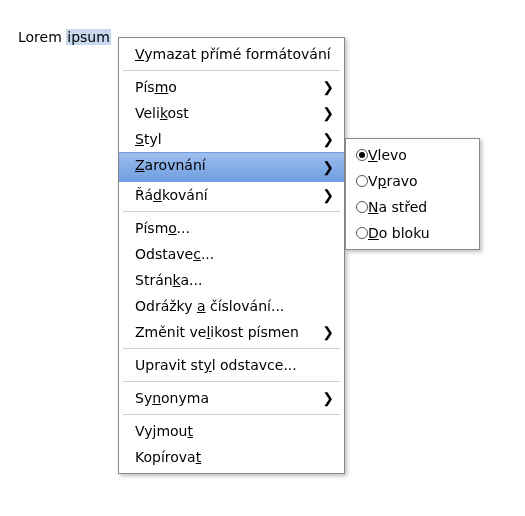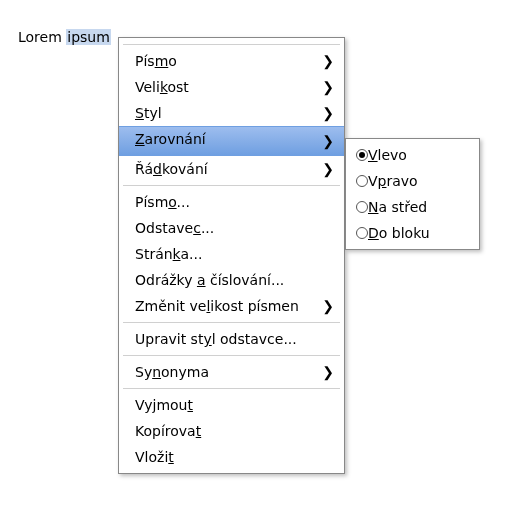--- a/index.html
+++ b/index.html
@@ -104,20 +104,23 @@
 </head>
 <body>
 
 <div class="doc-text">
   <span class="w1">Lorem</span>
   <span class="sel">ipsum</span>
 </div>
 
 <div class="menu">
 
+  <div class="item">
+    <span></span><span class="u">V</span><span>ymazat přímé formátování</span>
+  </div>
 
   <div class="sep"></div>
 
   <div class="item">
     <span>Pís</span><span class="u">m</span><span>o</span>
     <span class="arrow">❯</span>
   </div>
   <div class="item">
     <span>Veli</span><span class="u">k</span><span>ost</span>
     <span class="arrow">❯</span>
@@ -168,23 +171,20 @@
   </div>
 
   <div class="sep"></div>
 
   <div class="item">
     <span>Vyjmou</span><span class="u">t</span><span></span>
   </div>
   <div class="item">
     <span>Kopírova</span><span class="u">t</span><span></span>
   </div>
-  <div class="item">
-    <span>Vloži</span><span class="u">t</span><span></span>
-  </div>
 
 </div>
 
 <div class="submenu">
   <div class="ritem">
     <span class="radio checked"></span>
     <span><span></span><span class="u">V</span><span>levo</span></span>
   </div>
   <div class="ritem">
     <span class="radio"></span>

